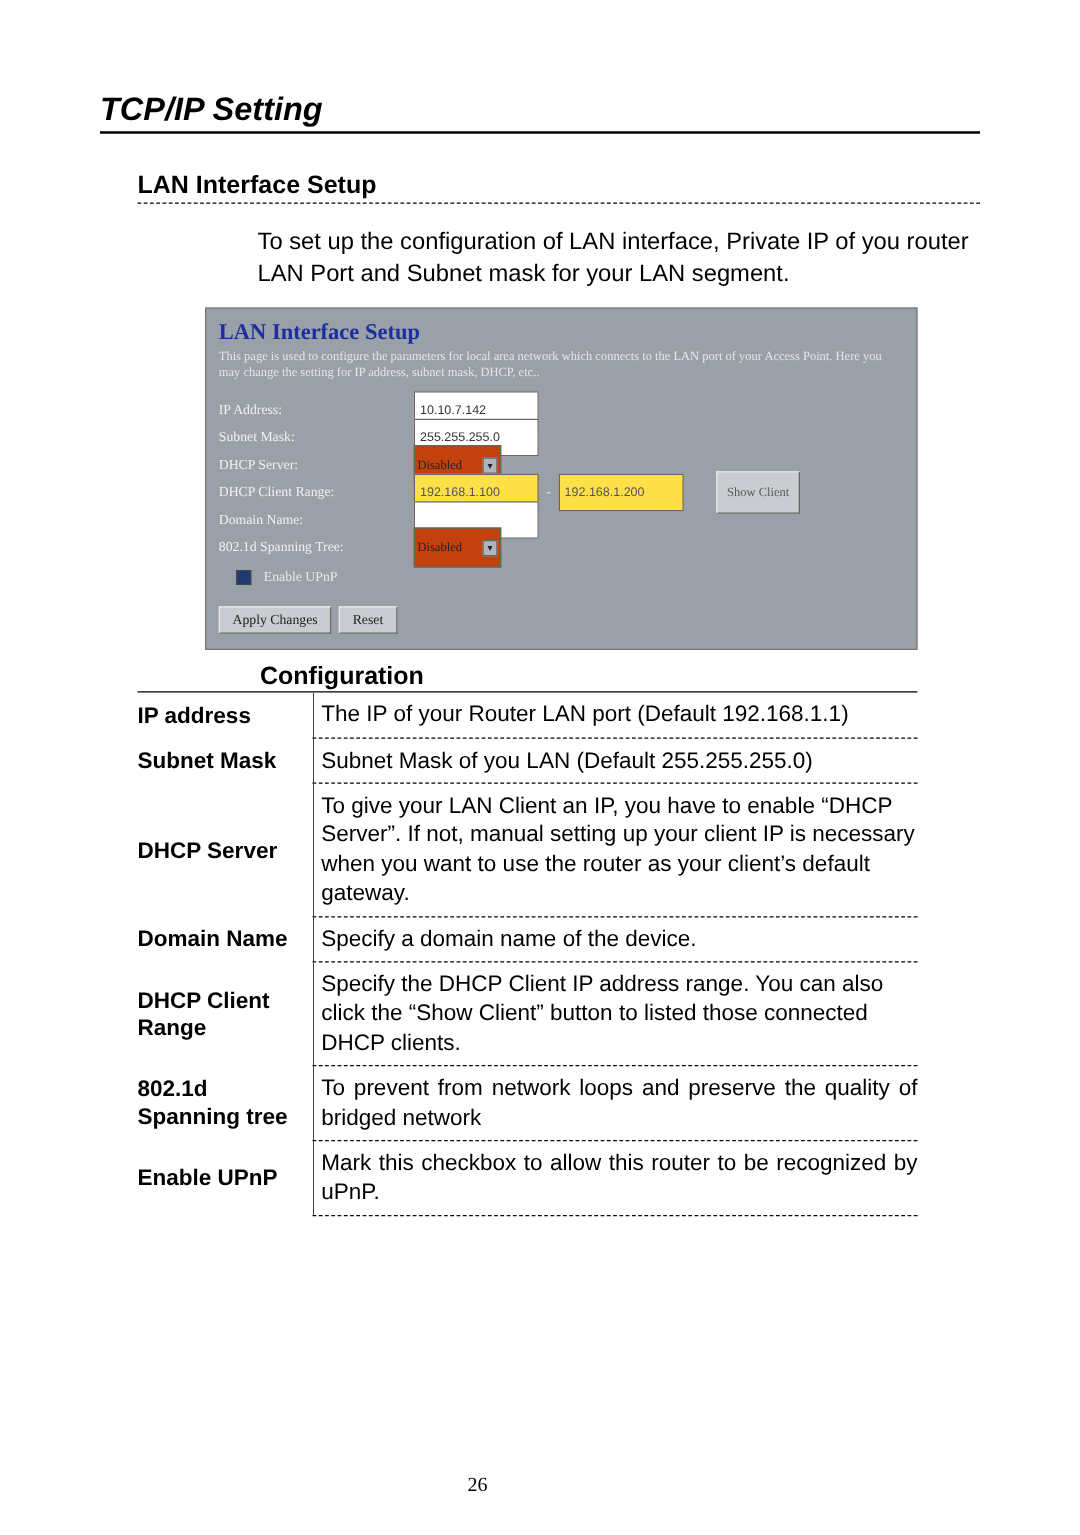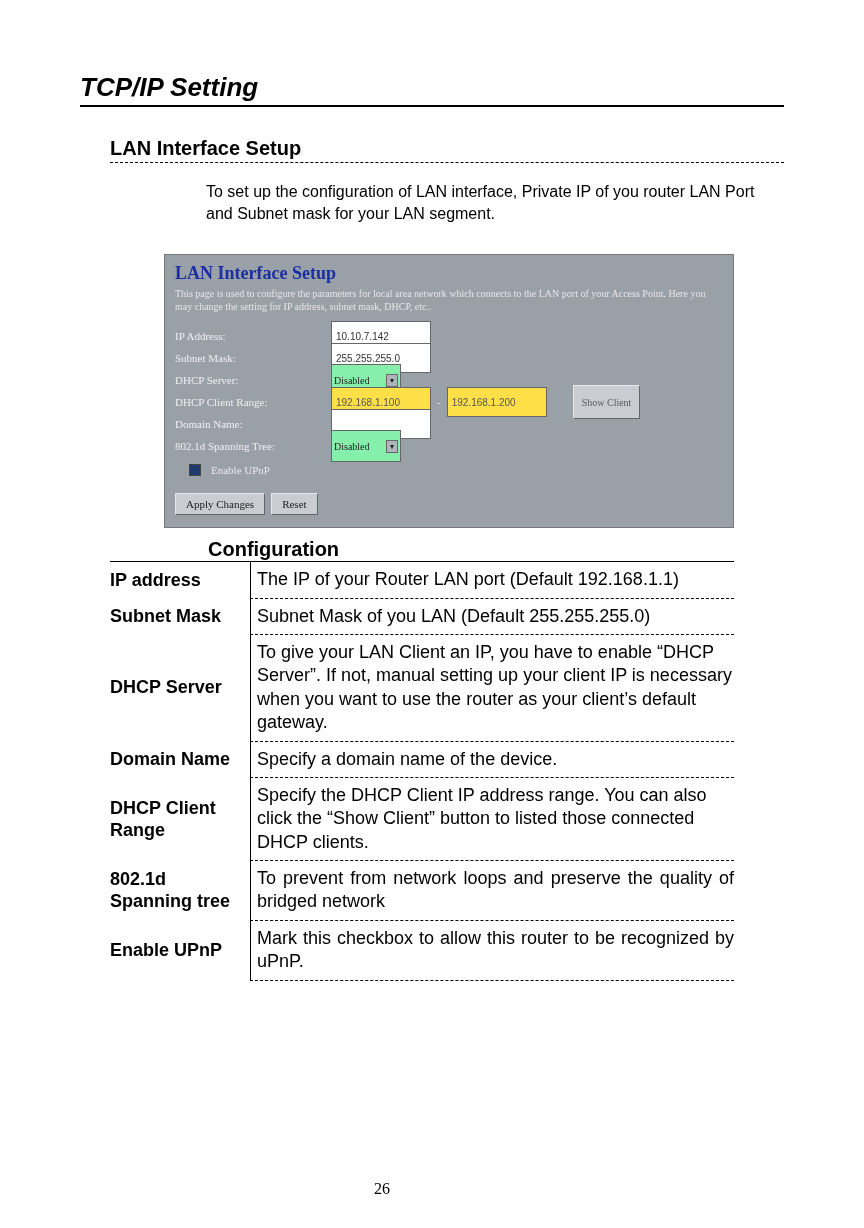--- a/index.html
+++ b/index.html
@@ -26,25 +26,25 @@
   }
   .h2 {
     font-size: 20px;
     font-weight: bold;
     border-bottom: 1px dashed #000;
     padding-bottom: 2px;
     margin-left: 30px;
     margin-bottom: 18px;
   }
   .intro {
-    font-size: 16px;
+    font-size: 19px;
     margin-left: 126px;
     margin-right: 0;
     line-height: 1.35;
-    margin-bottom: 30px;
+    margin-bottom: 14px;
   }
   
   .panel-wrap { margin-left: 84px; margin-right: 50px; }
   .panel {
     background: #9aa0a8;
     border: 1px solid #777;
     padding: 8px 10px 12px 10px;
     color: #e8e8e8;
     font-family: "Times New Roman", serif;
     font-size: 11px;
@@ -82,21 +82,21 @@
     padding: 0 4px;
     font-size: 10px;
     color: #333;
     font-family: Arial, sans-serif;
   }
   .text-input.disabled {
     background: #fde047;
     color: #555;
   }
   .select {
-    background: #86efac;
+    background: #c2410c;
     border: 1px solid #666;
     height: 32px;
     width: 70px;
     padding: 0 2px;
     font-size: 10px;
     color: #222;
     display: inline-flex;
     align-items: center;
     justify-content: space-between;
   }

